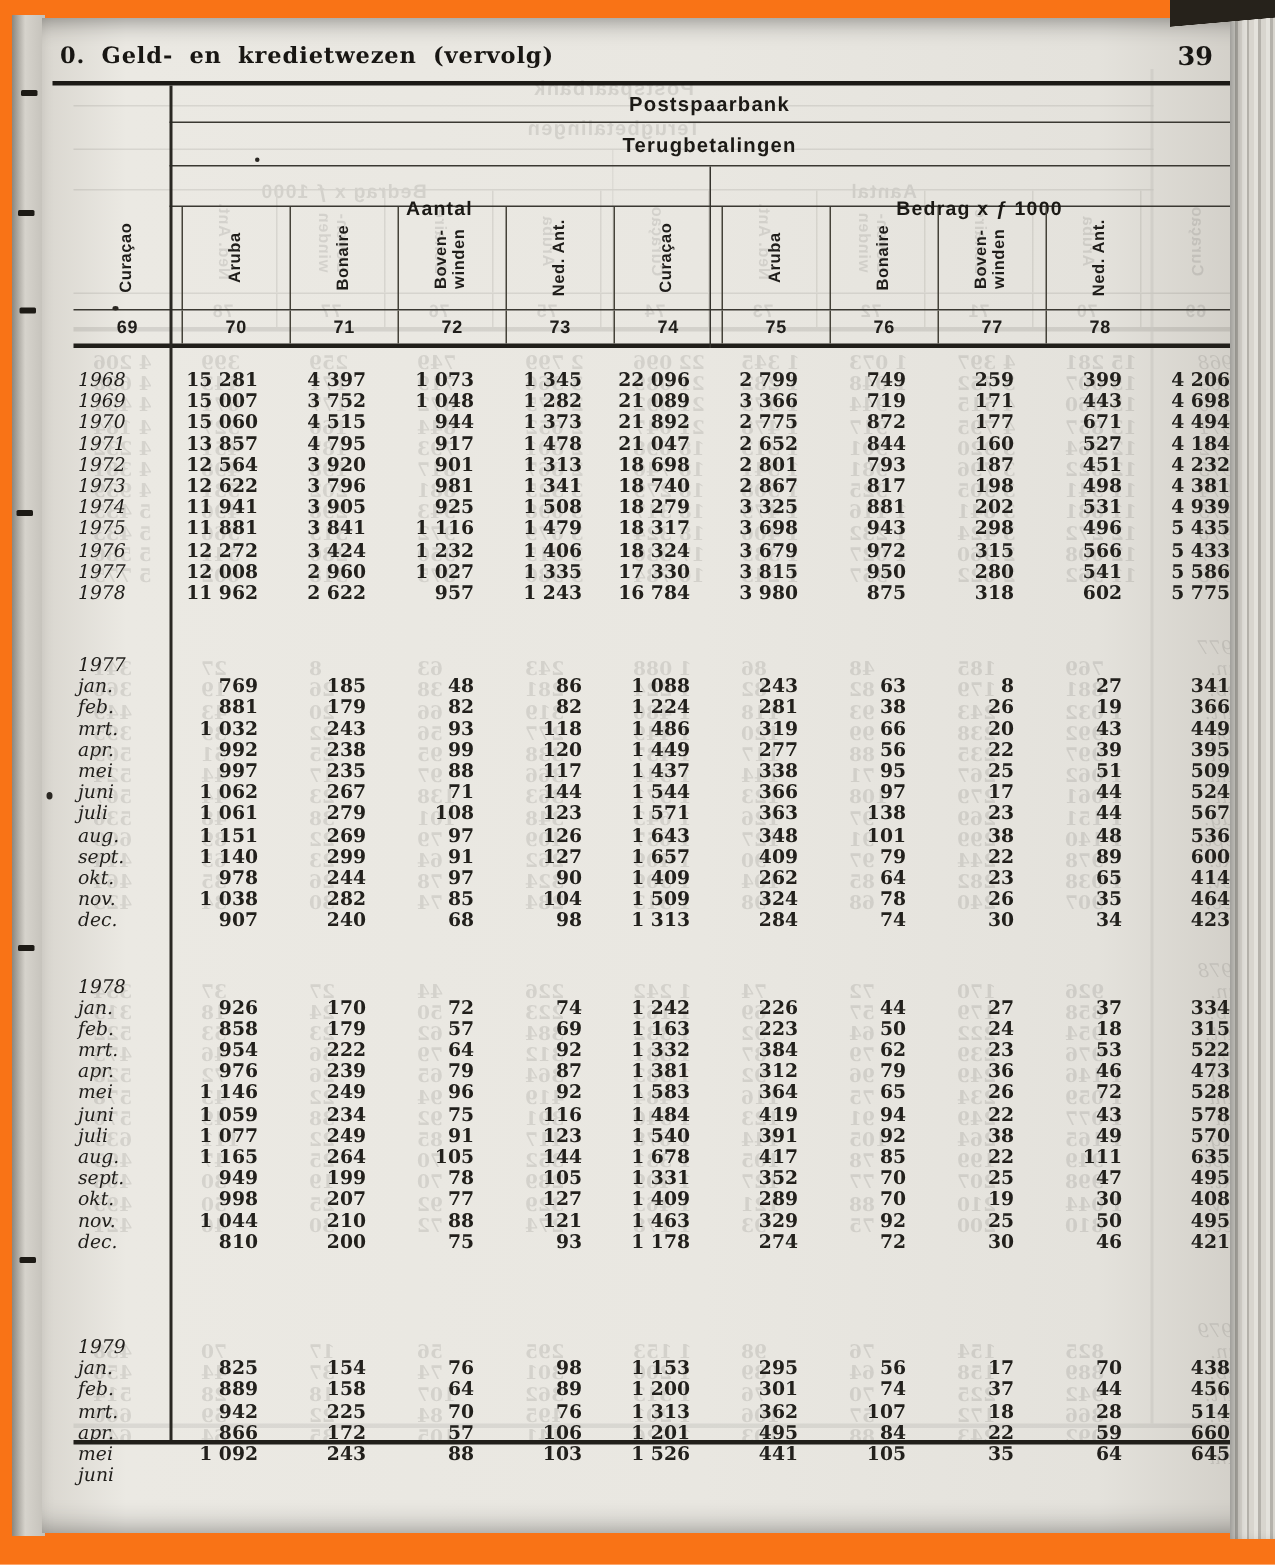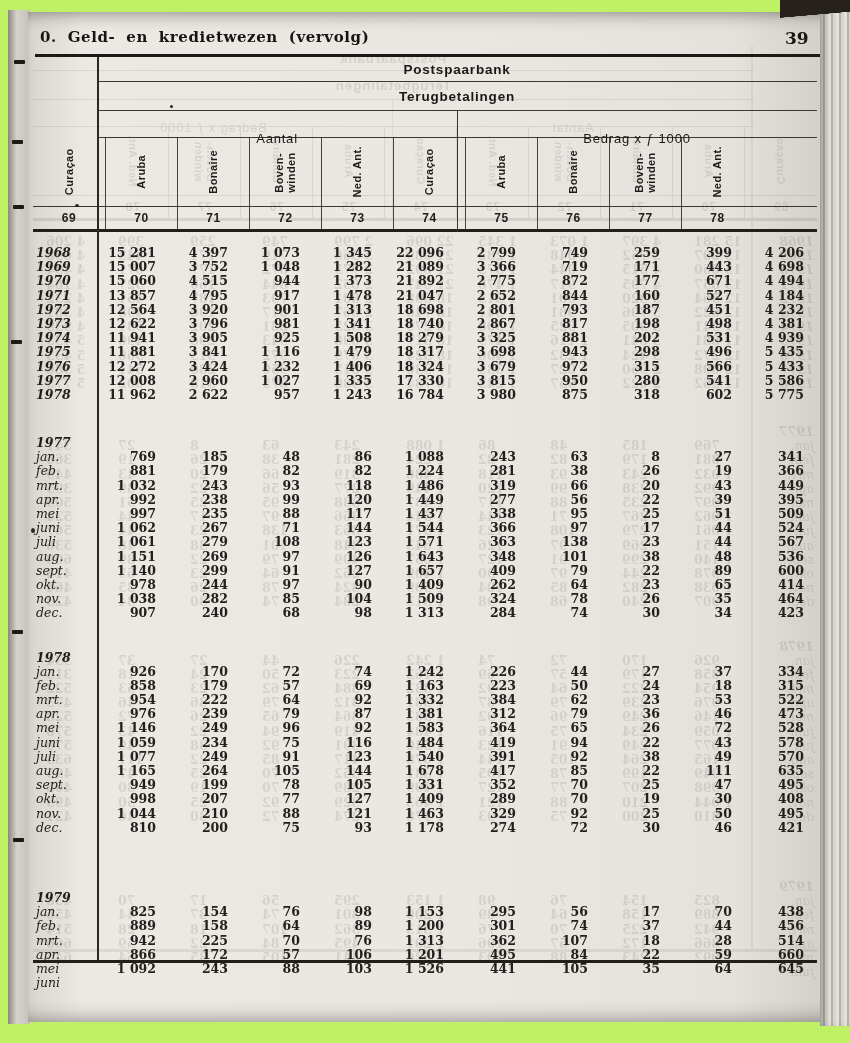--- a/index.html
+++ b/index.html
@@ -1,19 +1,19 @@
 <!DOCTYPE html>
 <html><head>
 <meta charset="utf-8">
 <style>
   * { margin:0; padding:0; box-sizing:border-box; }
   html,body { width:850px; height:1043px; overflow:hidden; }
   body { font-family:"DejaVu Serif", serif; }
 
-  .photo { position:relative; width:850px; height:1043px; background:#bef264; overflow:hidden; }
+  .photo { position:relative; width:850px; height:1043px; background:#f97316; overflow:hidden; }
 
   
   .prev-edge { position:absolute; left:8px; top:10px; width:22px; height:1014px;
                background:linear-gradient(90deg,#8a8780,#d6d3cc 40%,#c4c1ba); }
   .tick { position:absolute; width:11px; height:4px; background:#1d1a15; border-radius:1px; }
 
   
   .right-edges { position:absolute; right:0; top:8px; width:30px; height:1018px;
     background:repeating-linear-gradient(90deg,#e4e2dc 0 3px,#b5b2ab 3px 5px,#d8d5ce 5px 8px);
     box-shadow:inset 8px 0 10px -6px rgba(0,0,0,.45); }
@@ -25,51 +25,51 @@
     background:linear-gradient(90deg,#d9d6cf,#ebe9e3 7%,#e9e7e1 55%,#e4e2dc 88%,#d2cfc8);
     box-shadow:inset 0 14px 18px -14px rgba(0,0,0,.5), inset 0 -16px 20px -16px rgba(0,0,0,.45);
     color:#1f1d1a; }
 
   .page-title { position:absolute; left:12px; top:16px; font:700 15px "DejaVu Serif", serif;
     letter-spacing:.6px; word-spacing:5px; color:#181613; }
   .page-number { position:absolute; left:757px; top:16px; font:700 17px "DejaVu Serif", serif; color:#181613; }
   .head-rule { position:absolute; left:7px; top:42px; width:785px; height:3px; background:#1c1a16; }
 
   
-  .tbl { position:absolute; left:5px; top:45px; width:784px; height:906px;
+  .tbl { position:absolute; left:21px; top:45px; width:784px; height:906px;
     border-bottom:3px solid #211f1a; }
   .tbl::before { content:""; position:absolute; left:64px; top:0; bottom:0; width:2px; background:#2a2823; }
   .tbl::after  { content:""; position:absolute; left:424px; top:54px; height:121px; width:1px; background:#35332d; }
 
   .hrow { margin-left:64px; width:720px; display:flex; align-items:center; justify-content:center;
     border-bottom:1px solid #3a3832; font-family:"Liberation Sans", sans-serif; color:#1b1915; }
   .hrow1 { height:25px; }  .hrow2 { height:29px;align-items:center; }
   .htitle { font-weight:700; font-size:13.5px; letter-spacing:.8px; }
 
   .hrow3 { height:27px; display:grid; grid-template-columns:360px 360px; }
   .hrow3 .gcell { display:flex; align-items:center; justify-content:center;
-    font-weight:400; font-size:13px; letter-spacing:.8px;margin-top:20px; }
+    font-weight:700; font-size:13px; letter-spacing:.8px;margin-top:20px; }
 
   .hrow4 { height:69px; display:grid; grid-template-columns:repeat(10,72px); border-bottom:1px solid #3a3832; }
   .hrow4 .vcell { position:relative; display:flex; align-items:center; justify-content:center; overflow:visible; }
   .hrow4 .vcell + .vcell { border-left:1px solid #454239; }
   .vlabel { transform:rotate(-90deg); white-space:pre-line; text-align:left;
     font:700 11px "Liberation Sans", sans-serif; letter-spacing:.4px; line-height:11.5px; }
 
   .hrow5 { height:25px; display:grid; grid-template-columns:repeat(10,72px);
     border-bottom:3px solid #211f1a; }
   .hrow5 .ncell { display:flex; align-items:center; justify-content:center;
     font:700 12px "Liberation Sans", sans-serif; letter-spacing:.5px; }
   .hrow5 .ncell + .ncell { border-left:1px solid #454239; }
 
   .tbody { padding-top:13px; }
   .section.s1 { margin-top:34px; } .section.s2 { margin-top:30px; } .section.s3 { margin-top:56px; }
   .row { display:grid; grid-template-columns:64px repeat(10,72px); height:14.2px; line-height:14.2px; }
   .rlabel { font:italic 12.5px "DejaVu Serif", serif; padding-left:3px; color:#24221; }
-  .s0 .rlabel, .shead { font-weight:700; }
+  .s0 .rlabel, .shead { font-weight:400; }
   .cell { text-align:right; padding-right:13px; font:700 12.5px "DejaVu Serif", serif; color:#22201c; }
 
   
   .bleed { opacity:.105; filter:blur(.45px); transform:scaleX(-1); top:34px; border-bottom-color:#555; }
   .bleed::before, .bleed::after { opacity:.6; }
 
   .speck { position:absolute; background:#2a2722; border-radius:50%; }
 </style>
 </head>
 <body>

